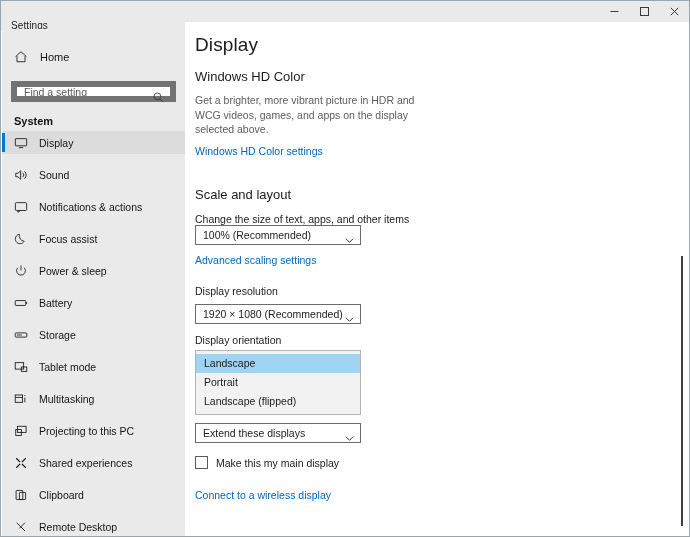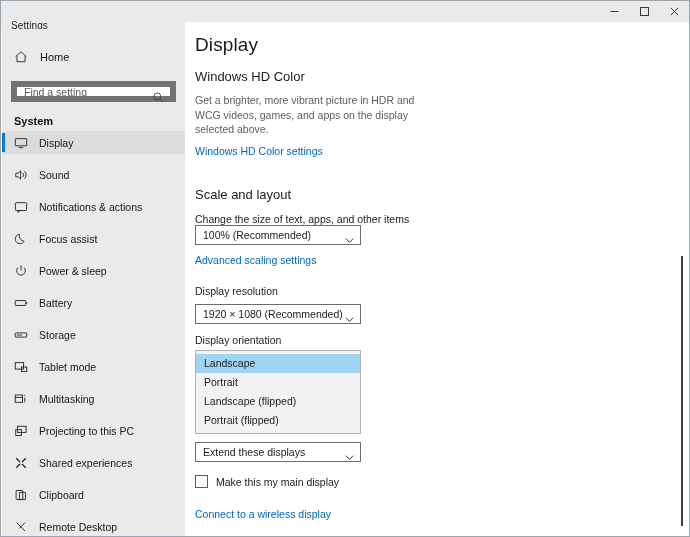--- a/index.html
+++ b/index.html
@@ -404,23 +404,20 @@
       <div id="orient-popup" style="margin-top:4px;">
         <div class="opt sel">
           <span>Landscape</span>
         </div>
         <div class="opt">
           <span>Portrait</span>
         </div>
         <div class="opt">
           <span>Landscape (flipped)</span>
         </div>
-        <div class="opt">
-          <span>Portrait (flipped)</span>
-        </div>
       </div>
 
       <div class="combo" style="margin-top:8px;">
         <span class="ctext">Extend these displays</span>
         <span class="chev">
           <svg width="9" height="9" viewBox="0 0 10 10">
               <path d="M1 3 L5 7 L9 3" fill="none" stroke="currentColor" stroke-width="1"></path>
             </svg>
         </span>
       </div>

